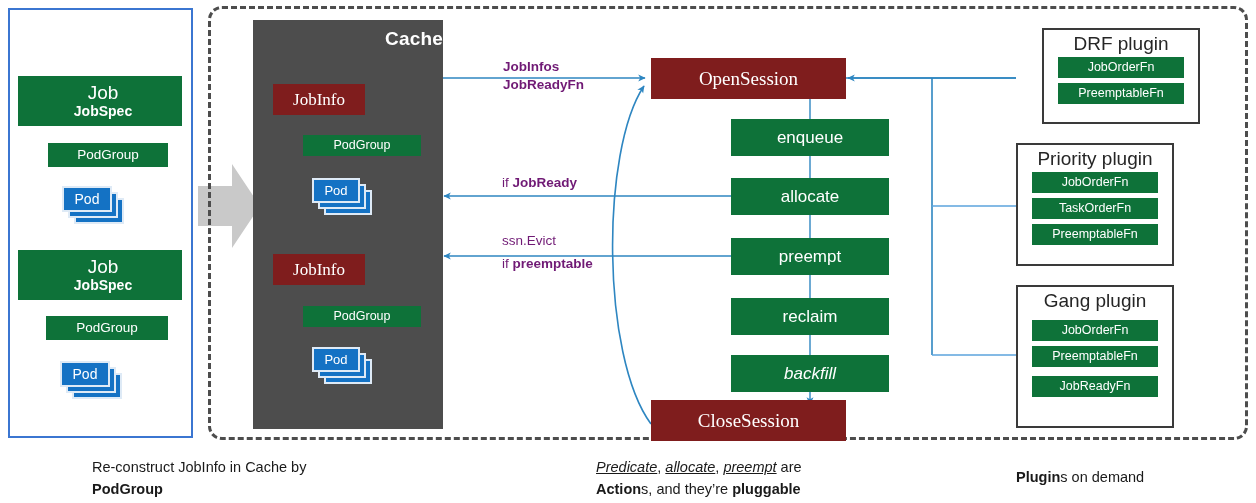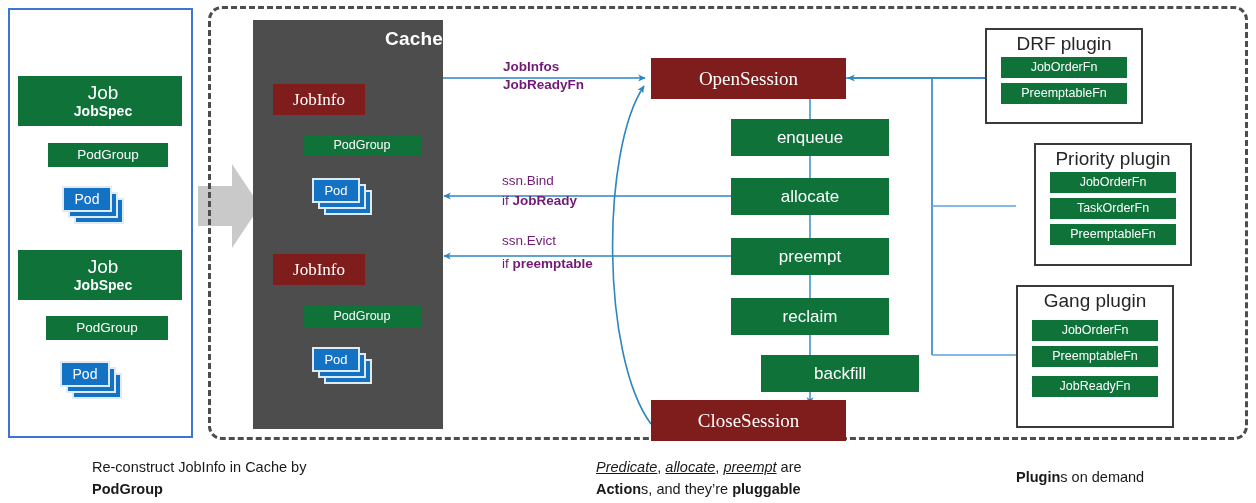--- a/index.html
+++ b/index.html
@@ -265,50 +265,49 @@
     </div>
     <div class="abs green" style="left:731px;top:178px;width:158px;height:37px;font-size:17px;">
       <span>allocate</span>
     </div>
     <div class="abs green" style="left:731px;top:238px;width:158px;height:37px;font-size:17px;">
       <span>preempt</span>
     </div>
     <div class="abs green" style="left:731px;top:298px;width:158px;height:37px;font-size:17px;text-align:right;">
       <span>reclaim</span>
     </div>
-    <div class="abs green" style="left:761px;top:355px;width:158px;height:37px;font-size:17px;">
+    <div class="abs green" style="left:731px;top:355px;width:158px;height:37px;font-size:17px;font-style:italic;">
       <span>backfill</span>
     </div>
 
     <div class="abs gold" style="left:651px;top:400px;width:195px;height:41px;font-size:19px;">
       <span>CloseSession</span>
     </div>
 
     <div class="edge-label b" style="left:503px;top:58px;width:120px;">
       <div>JobInfos</div>
       <div>JobReadyFn</div>
     </div>
 
     <div class="edge-label" style="left:502px;top:172px;width:150px;">
-      <div>ssn.Bind</div>
       <div style="margin-top:2px;"><span>if </span><span class="bold">JobReady</span></div>
     </div>
 
     <div class="edge-label" style="left:502px;top:232px;width:160px;">
       <div>ssn.Evict</div>
       <div style="margin-top:5px;"><span>if </span><span class="bold">preemptable</span></div>
     </div>
 
-    <div class="abs plugin-card" style="left:985px;top:28px;width:158px;height:96px;">
+    <div class="abs plugin-card" style="left:1042px;top:28px;width:158px;height:96px;">
       <div class="ptitle">DRF plugin</div>
       <div class="pfn">JobOrderFn</div>
       <div class="pfn">PreemptableFn</div>
     </div>
 
-    <div class="abs plugin-card" style="left:1016px;top:143px;width:158px;height:123px;margin-left:18px;">
+    <div class="abs plugin-card" style="left:1016px;top:143px;width:158px;height:123px;">
       <div class="ptitle">Priority plugin</div>
       <div class="pfn">JobOrderFn</div>
       <div class="pfn">TaskOrderFn</div>
       <div class="pfn">PreemptableFn</div>
     </div>
 
     <div class="abs plugin-card" style="left:1016px;top:285px;width:158px;height:143px;">
       <div class="ptitle">Gang plugin</div>
       <div class="pfn" style="margin-top:6px;">JobOrderFn</div>
       <div class="pfn" style="margin-bottom:9px;">PreemptableFn</div>

